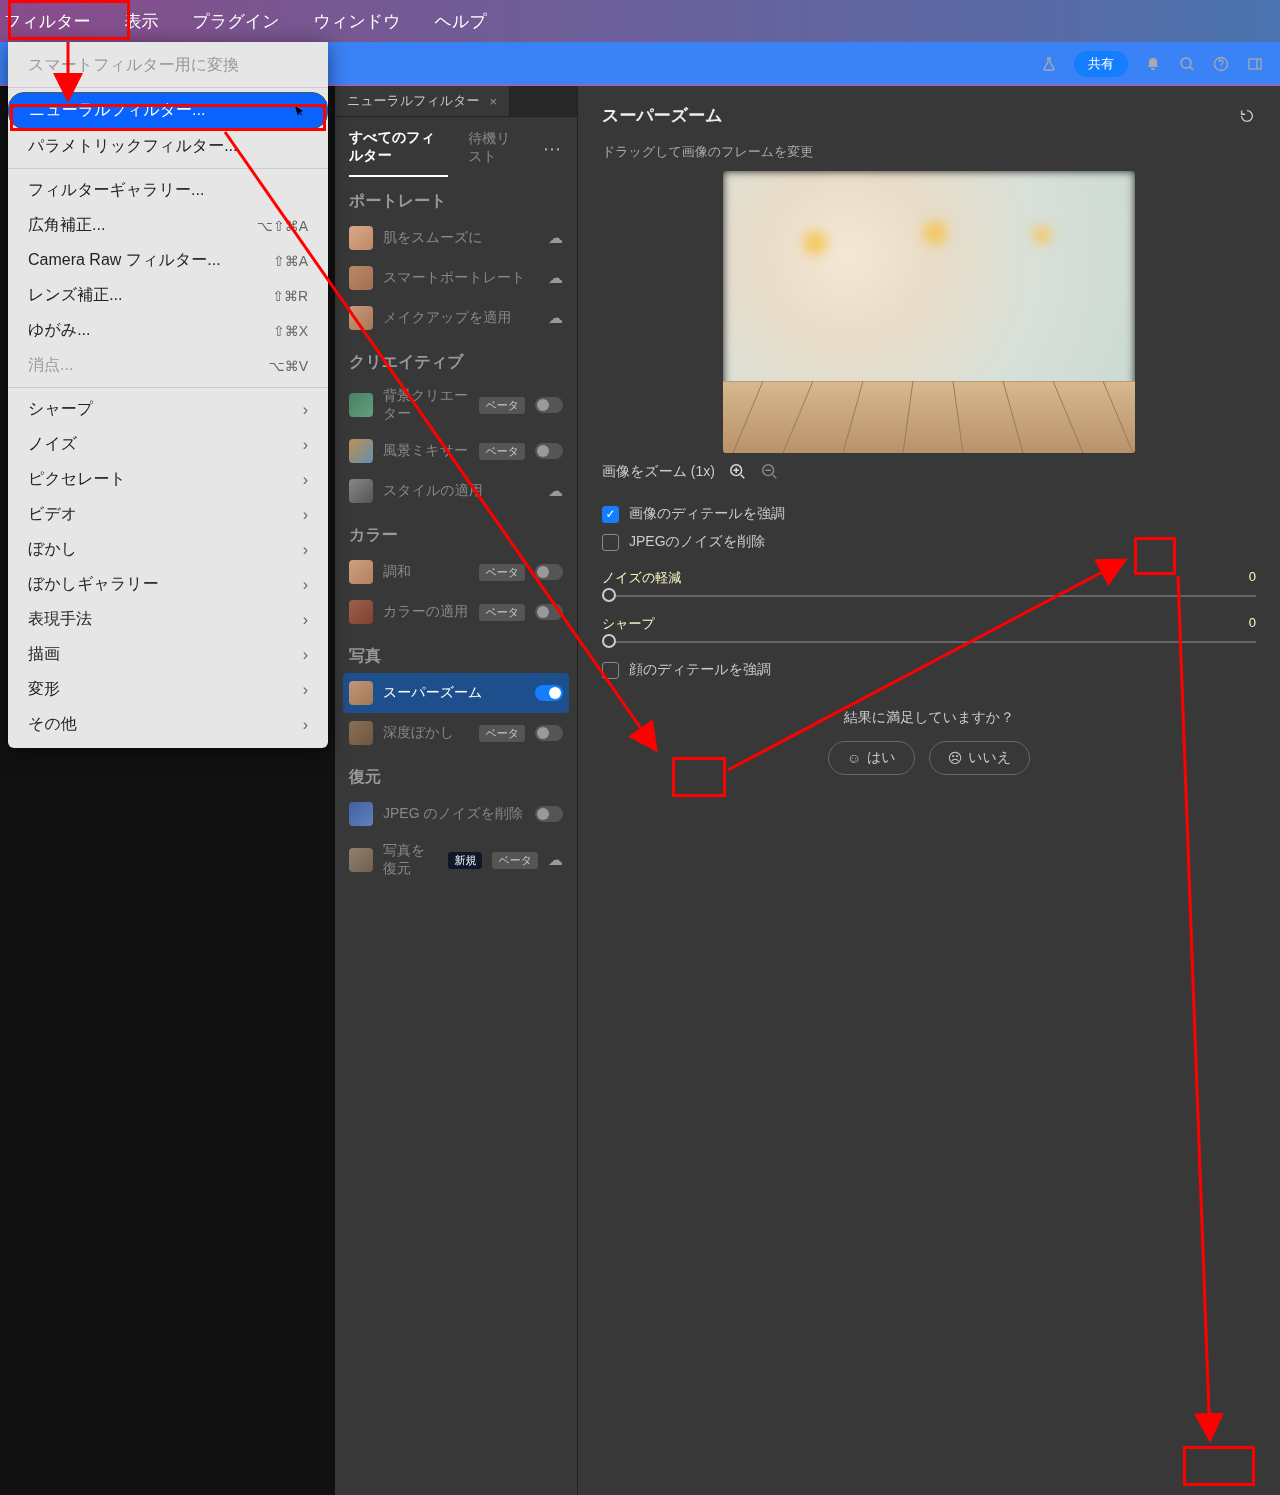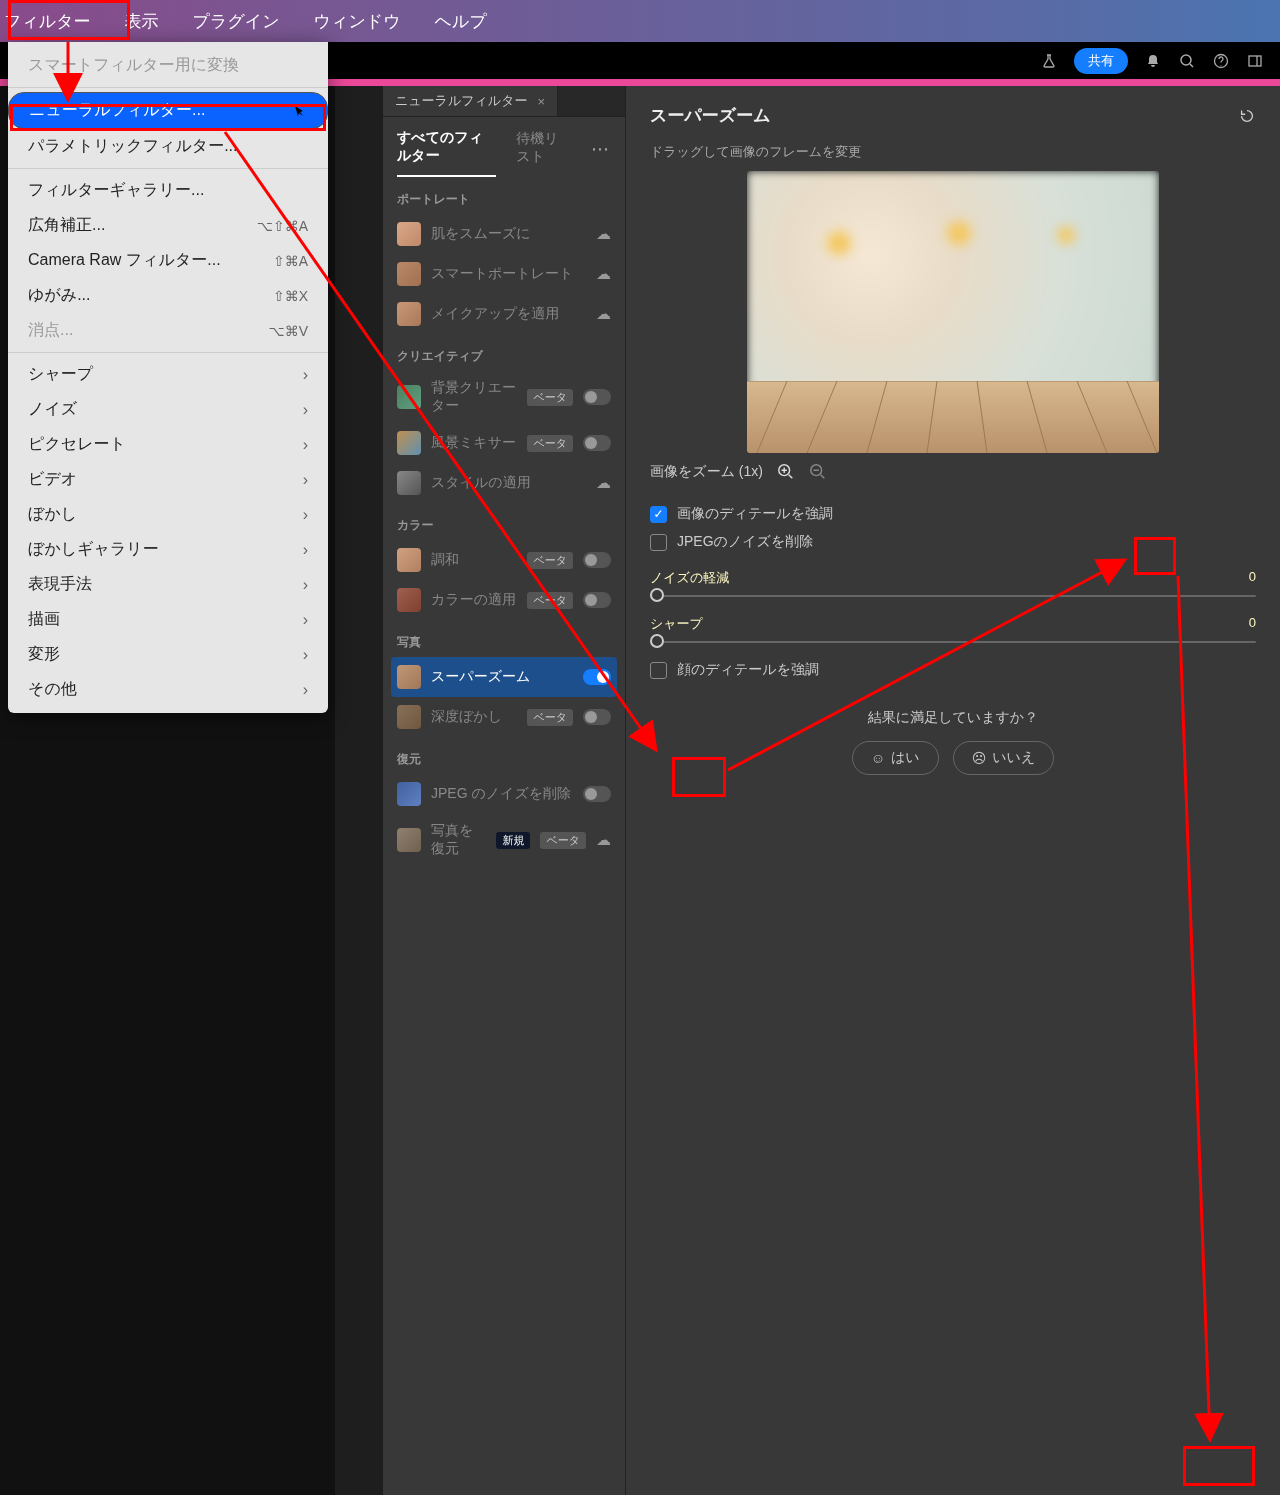--- a/index.html
+++ b/index.html
@@ -1,33 +1,33 @@
 <!DOCTYPE html>
 <html><head>
 <meta charset="utf-8">
 <style>
 *{box-sizing:border-box;margin:0;padding:0;font-family:-apple-system,BlinkMacSystemFont,"Hiragino Sans","Yu Gothic",sans-serif;}
 body{background:#1e1e1e;color:#ccc;width:1280px;height:1495px;overflow:hidden;position:relative;}
 .menubar{height:42px;background:linear-gradient(90deg,#8a4a8a 0%,#7a5590 20%,#6a609a 50%,#5a6aa5 80%,#4a74b0 100%);display:flex;align-items:center;padding-left:4px;font-size:17px;color:#fff;}
 .menubar>span{margin-right:34px;cursor:default;}
-.topbar{height:44px;background:#000000;display:flex;align-items:center;justify-content:flex-end;padding:0 16px;gap:16px;border-bottom:7px solid #ec4899;}
+.topbar{height:44px;background:#3b82f6;display:flex;align-items:center;justify-content:flex-end;padding:0 16px;gap:16px;border-bottom:1px solid #ec4899;}
 .share-btn{background:#147eff;color:#fff;padding:4px 14px;border-radius:14px;font-size:13px;}
 .icon{width:18px;height:18px;display:inline-flex;align-items:center;justify-content:center;color:#aaa;}
 .main{display:flex;height:calc(100% - 86px);position:relative;}
 .left-col{width:335px;background:#111;}
-.mid-col{width:243px;background:#383838;border-right:1px solid #222;display:flex;flex-direction:column;margin-left:48px;}
+.mid-col{width:243px;background:#383838;border-right:1px solid #222;display:flex;flex-direction:column;}
 .right-col{flex:1;background:#383838;display:flex;flex-direction:column;position:relative;}
 .tab{display:inline-flex;align-items:center;padding:6px 12px;background:#383838;font-size:13px;color:#ccc;border-right:1px solid #222;}
 .tab .close{margin-left:10px;color:#999;}
 .tabs-row{background:#282828;display:flex;border-bottom:1px solid #222;}
 .mid-tabs{display:flex;align-items:center;padding:12px 14px 0;gap:20px;font-size:14px;}
 .mid-tabs .active{color:#fff;border-bottom:2px solid #fff;padding-bottom:10px;font-weight:600;}
 .mid-tabs .inactive{color:#888;padding-bottom:10px;}
 .mid-tabs .more{margin-left:auto;color:#aaa;font-size:18px;letter-spacing:2px;padding-bottom:8px;}
-.section-h{padding:14px 14px 6px;font-size:12px;color:#999;font-weight:600;}
+.section-h{padding:14px 14px 6px;font-size:16px;color:#999;font-weight:600;}
 .list{padding:0 8px;}
 .item{display:flex;align-items:center;padding:8px 6px;border-radius:4px;font-size:14px;gap:10px;position:relative;}
 .item .thumb{width:24px;height:24px;border-radius:4px;flex-shrink:0;}
 .item .title{flex:1;color:#888;}
 .item.active{background:#1d4f8c;}
 .item.active .title{color:#fff;}
 .badge{font-size:11px;background:#555;color:#ccc;padding:1px 6px;border-radius:3px;}
 .badge.new{background:#0f172a;color:#fff;}
 .toggle{width:28px;height:16px;border-radius:8px;background:#555;position:relative;flex-shrink:0;}
 .toggle::after{content:"";width:12px;height:12px;border-radius:50%;background:#999;position:absolute;top:2px;left:2px;}
@@ -330,20 +330,24 @@
   <div class="row">フィルターギャラリー...</div>
   <div class="row">
       <span>広角補正...</span>
       <span class="kbd">⌥⇧⌘A</span>
     </div>
   <div class="row">
       <span>Camera Raw フィルター...</span>
       <span class="kbd">⇧⌘A</span>
     </div>
   <div class="row">
+      <span>レンズ補正...</span>
+      <span class="kbd">⇧⌘R</span>
+    </div>
+  <div class="row">
       <span>ゆがみ...</span>
       <span class="kbd">⇧⌘X</span>
     </div>
   <div class="row dis">
       <span>消点...</span>
       <span class="kbd">⌥⌘V</span>
     </div>
   <div class="sep"></div>
   <div class="row">
       <span>シャープ</span>

